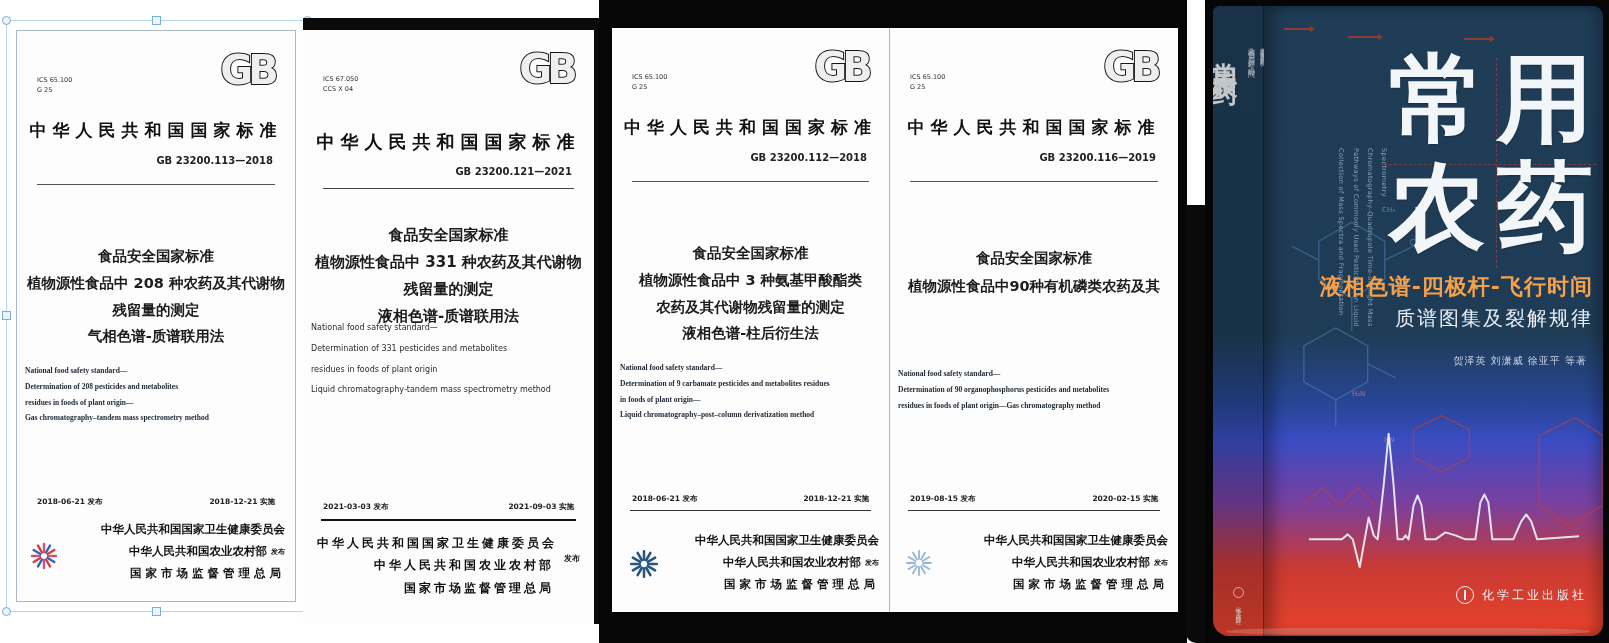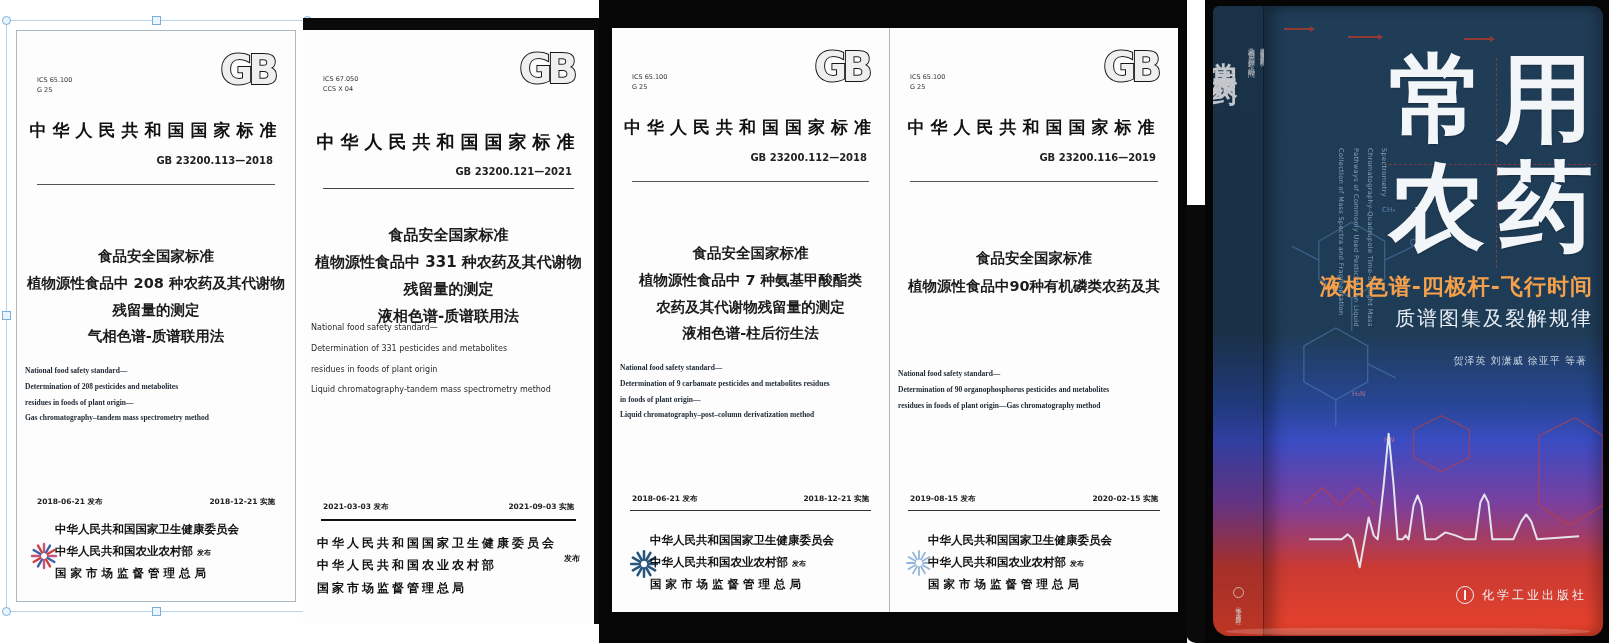--- a/index.html
+++ b/index.html
@@ -17,22 +17,22 @@
   .stdno{position:absolute;top:124px;right:22px;font-size:10px;font-weight:bold;color:#222;}
   .rule{position:absolute;top:153px;left:20px;right:20px;border-top:1px solid #555;}
   .titleblock{position:absolute;top:212px;left:6px;right:6px;text-align:center;
               font-weight:bold;font-size:14.5px;line-height:1.85;color:#1c1c1c;}
   .engblock{position:absolute;top:332px;left:8px;right:8px;
             font-family:"Liberation Serif",serif;font-weight:bold;font-size:7.5px;
             line-height:2.1;color:#1d2733;}
   .dates{position:absolute;top:466px;left:20px;right:20px;display:flex;
          justify-content:space-between;font-size:7.5px;font-weight:bold;color:#222;}
   .dateline{position:absolute;left:18px;right:18px;border-top:1.6px solid #222;}
-  .issuers{position:absolute;bottom:16px;left:38px;right:10px;text-align:left;
-           font-family:Liberation Sans, sans-serif;font-weight:bold;font-size:11.5px;
+  .issuers{position:absolute;bottom:16px;left:38px;right:10px;text-align:right;
+           font-family:Liberation Serif, serif;font-weight:bold;font-size:11.5px;
            line-height:1.9;color:#111;white-space:nowrap;}
   .fabu{font-size:7px;margin-left:4px;vertical-align:middle;}
   .emblem{position:absolute;width:30px;height:30px;}
   .emblem line{stroke-width:2.4;stroke-linecap:round;}
   .em-multi line:nth-child(3n+1){stroke:#c4567e;}
   .em-multi line:nth-child(3n+2){stroke:#3a62a8;}
   .em-multi line:nth-child(3n){stroke:#cf4040;}
   .em-dark line{stroke:#27567f;}
   .em-light line{stroke:#93b6d6;stroke-width:1.8;}
   .spaced{letter-spacing:4px;}
@@ -225,21 +225,21 @@
         <div>G 25</div>
       </div>
       <svg class="gblogo" viewBox="0 0 64 44">
         <text class="gbtxt" x="32" y="35" text-anchor="middle">GB</text>
       </svg>
       <div class="hdr">中华人民共和国国家标准</div>
       <div class="stdno">GB 23200.112—2018</div>
       <div class="rule"></div>
       <div class="titleblock">
         <div>食品安全国家标准</div>
-        <div>植物源性食品中 7 种氨基甲酸酯类</div>
+        <div>植物源性食品中 3 种氨基甲酸酯类</div>
         <div>农药及其代谢物残留量的测定</div>
         <div>液相色谱-柱后衍生法</div>
       </div>
       <div class="engblock">
         <div>National food safety standard—</div>
         <div>Determination of 9 carbamate pesticides and metabolites residues</div>
         <div>in foods of plant origin—</div>
         <div>Liquid chromatography–post–column derivatization method</div>
       </div>
       <div class="dates">

